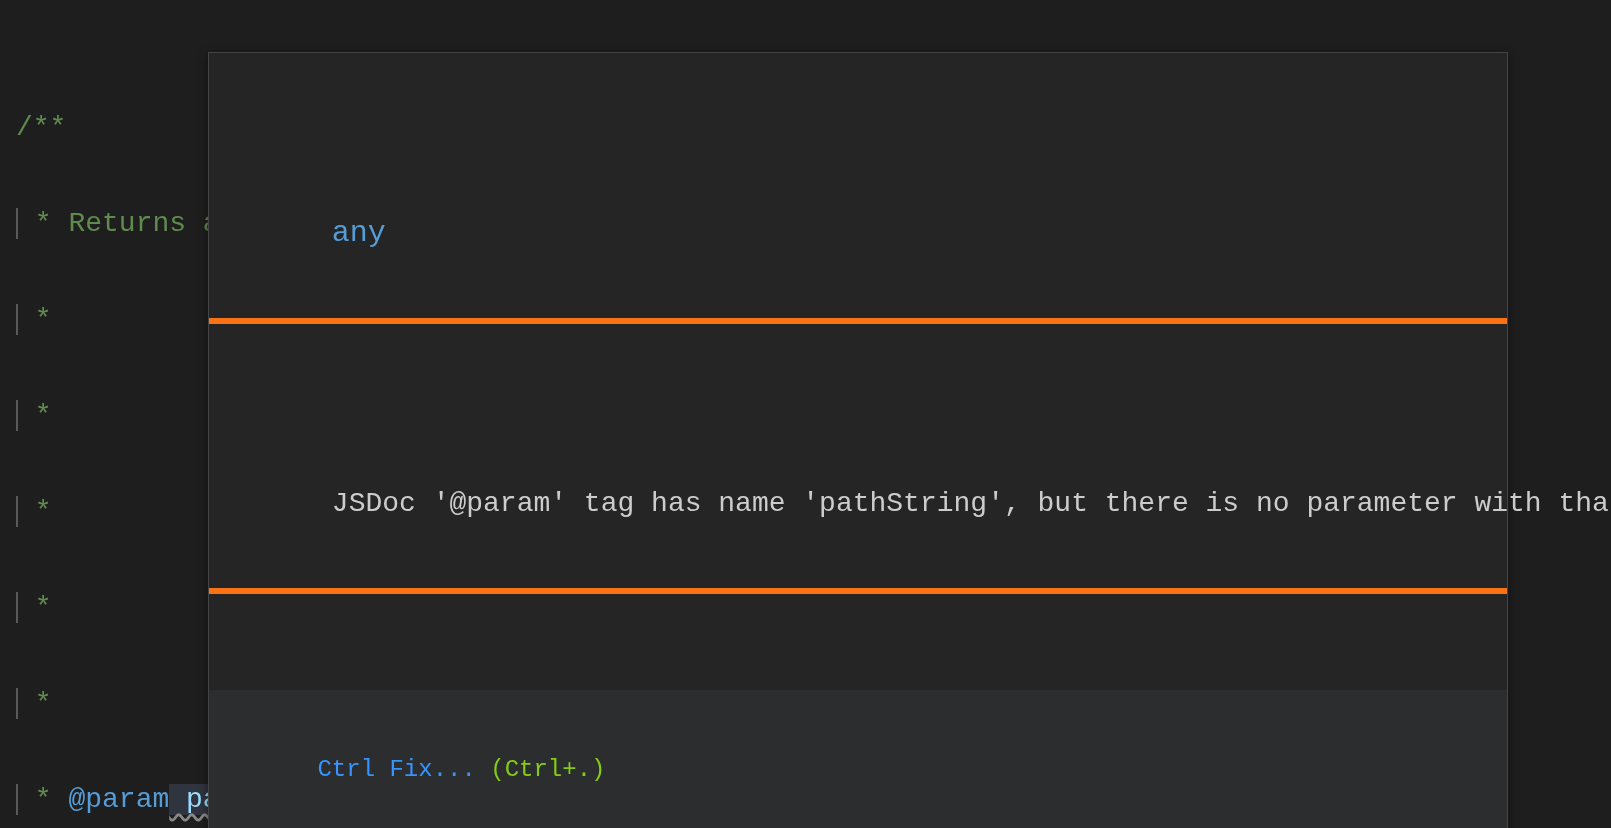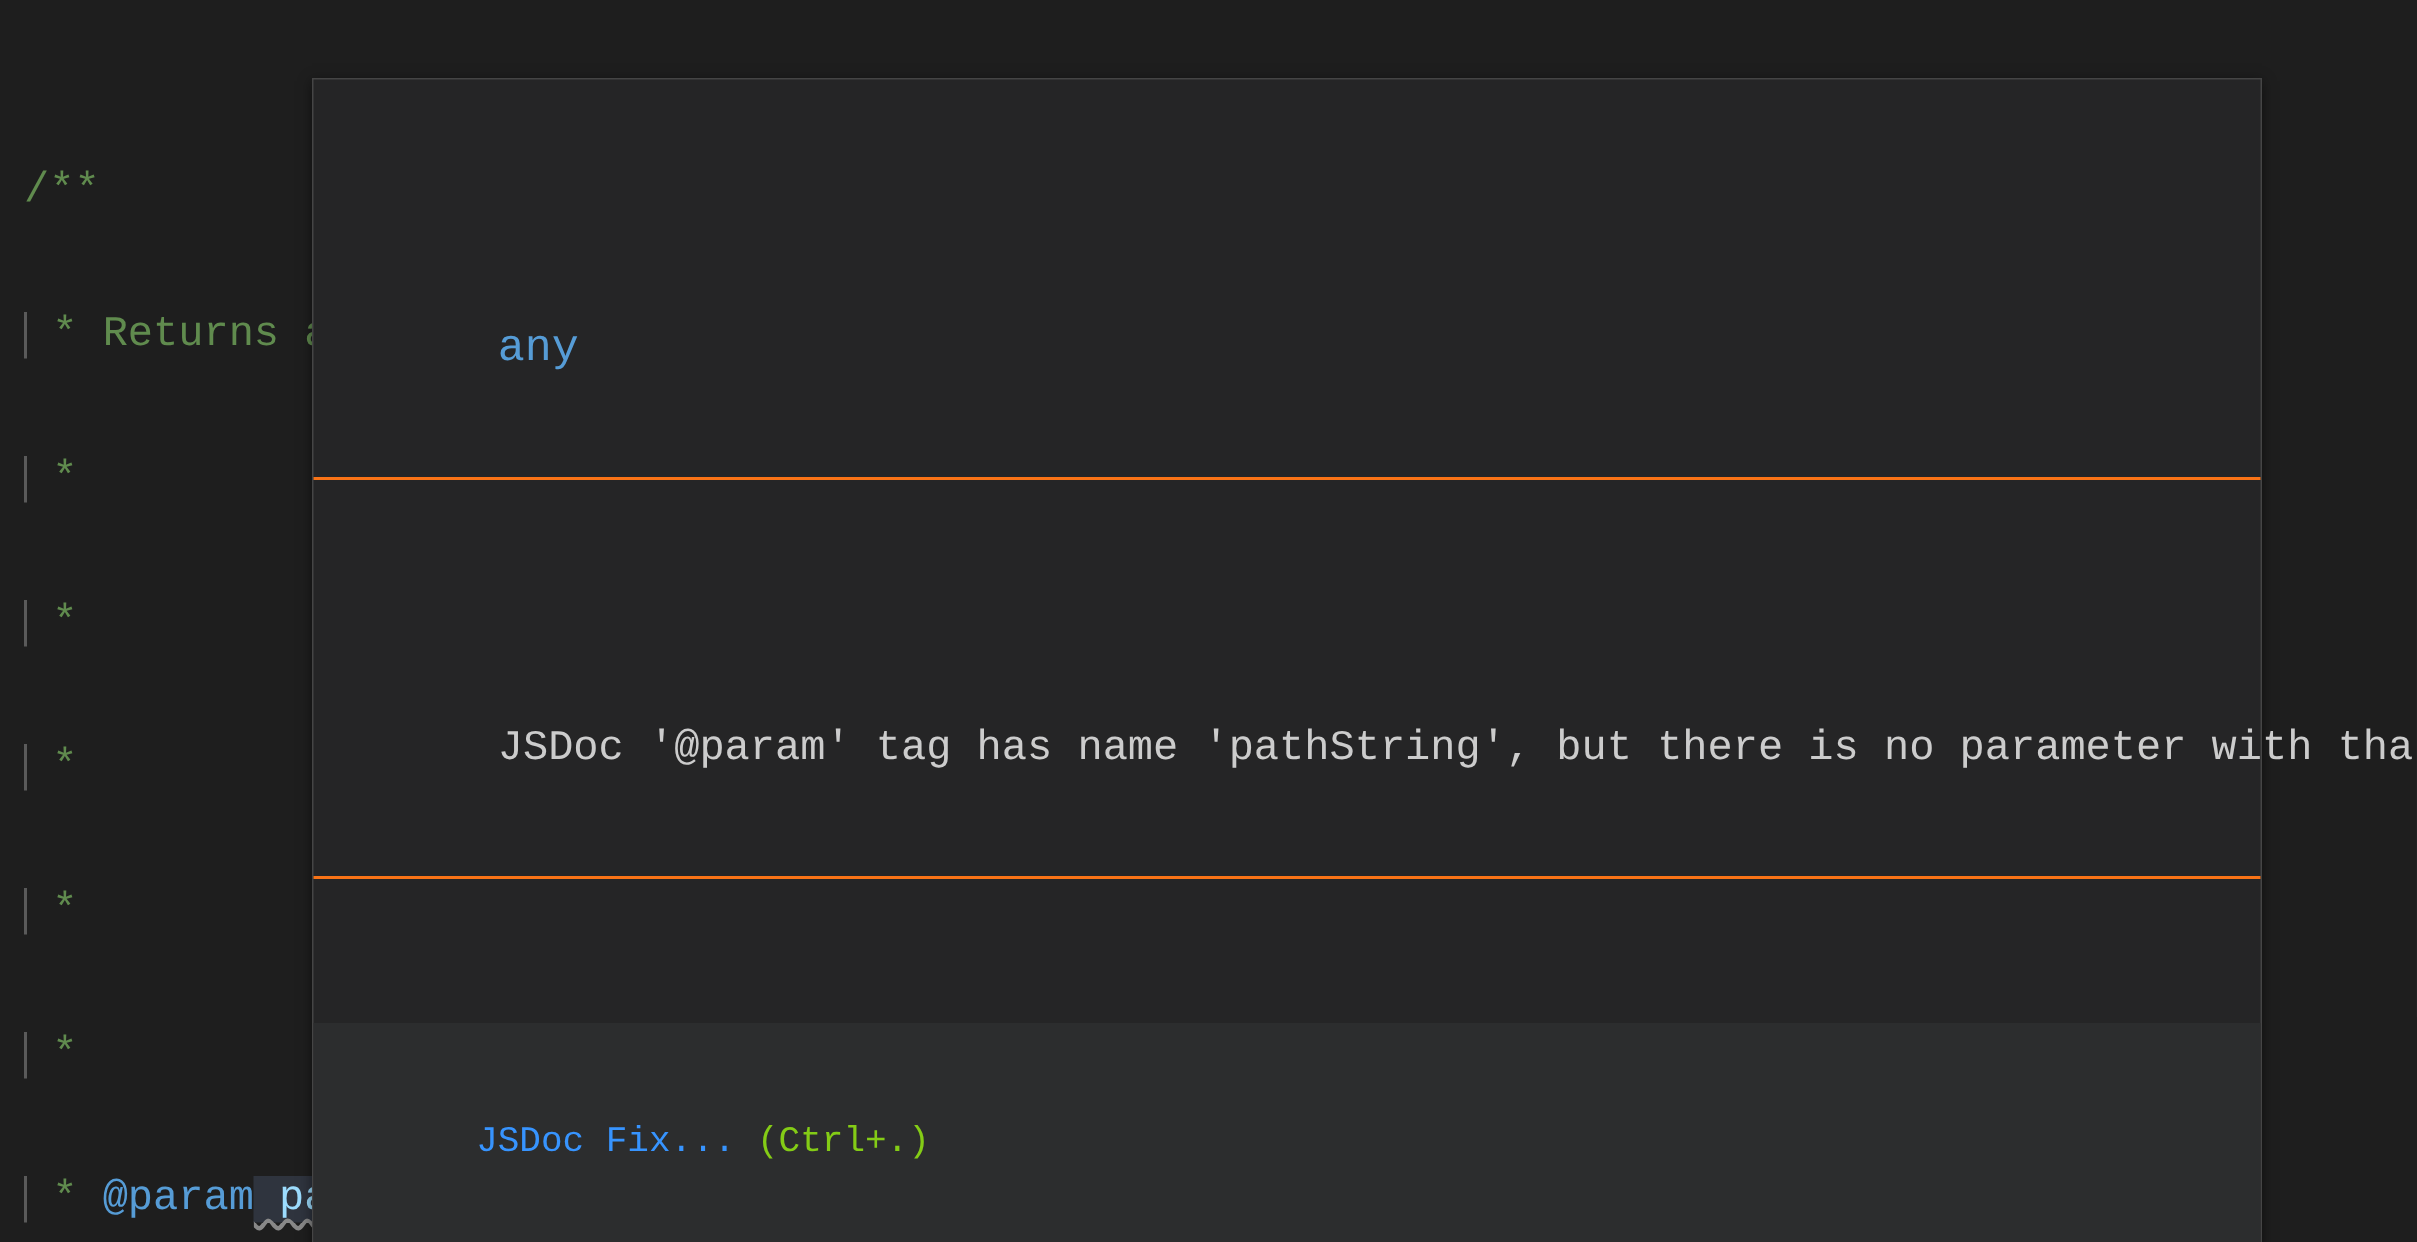--- a/index.html
+++ b/index.html
@@ -32,21 +32,21 @@
     top: 44px;
     width: 1300px;
     background: #252526;
     border: 1px solid #454545;
     font-size: 28px;
     box-shadow: 0 2px 8px rgba(0,0,0,0.5);
     z-index: 10;
   }
   .hover-section {
     padding: 12px 22px;
-    border-bottom: 2px solid #f97316;
+    border-bottom: 6px solid #f97316;
   }
   .hover-section:last-child { border-bottom: none; }
   .hover-type { color: #569cd6; font-size: 30px; }
   .hover-msg { color: #cccccc; line-height: 44px; }
   .quickfix-row {
     background: #2c2d2e;
     padding: 8px 22px;
     font-size: 24px;
   }
   .quickfix-link { color: #3794ff; }
@@ -75,17 +75,17 @@
 
 
   <div class="hover-popup">
     <div class="hover-section">
       <span class="hover-type">any</span>
     </div>
     <div class="hover-section">
       <span class="hover-msg">JSDoc '@param' tag has name 'pathString', but there is no parameter with that name. </span>
     </div>
     <div class="quickfix-row">
-      <span class="quickfix-link">JSDoc Fix... </span><span class="quickfix-shortcut">(Ctrl+.)</span>
+      <span class="quickfix-link">Ctrl Fix... </span><span class="quickfix-shortcut">(Ctrl+.)</span>
     </div>
   </div>
 
 </div>
 
 </body></html>

